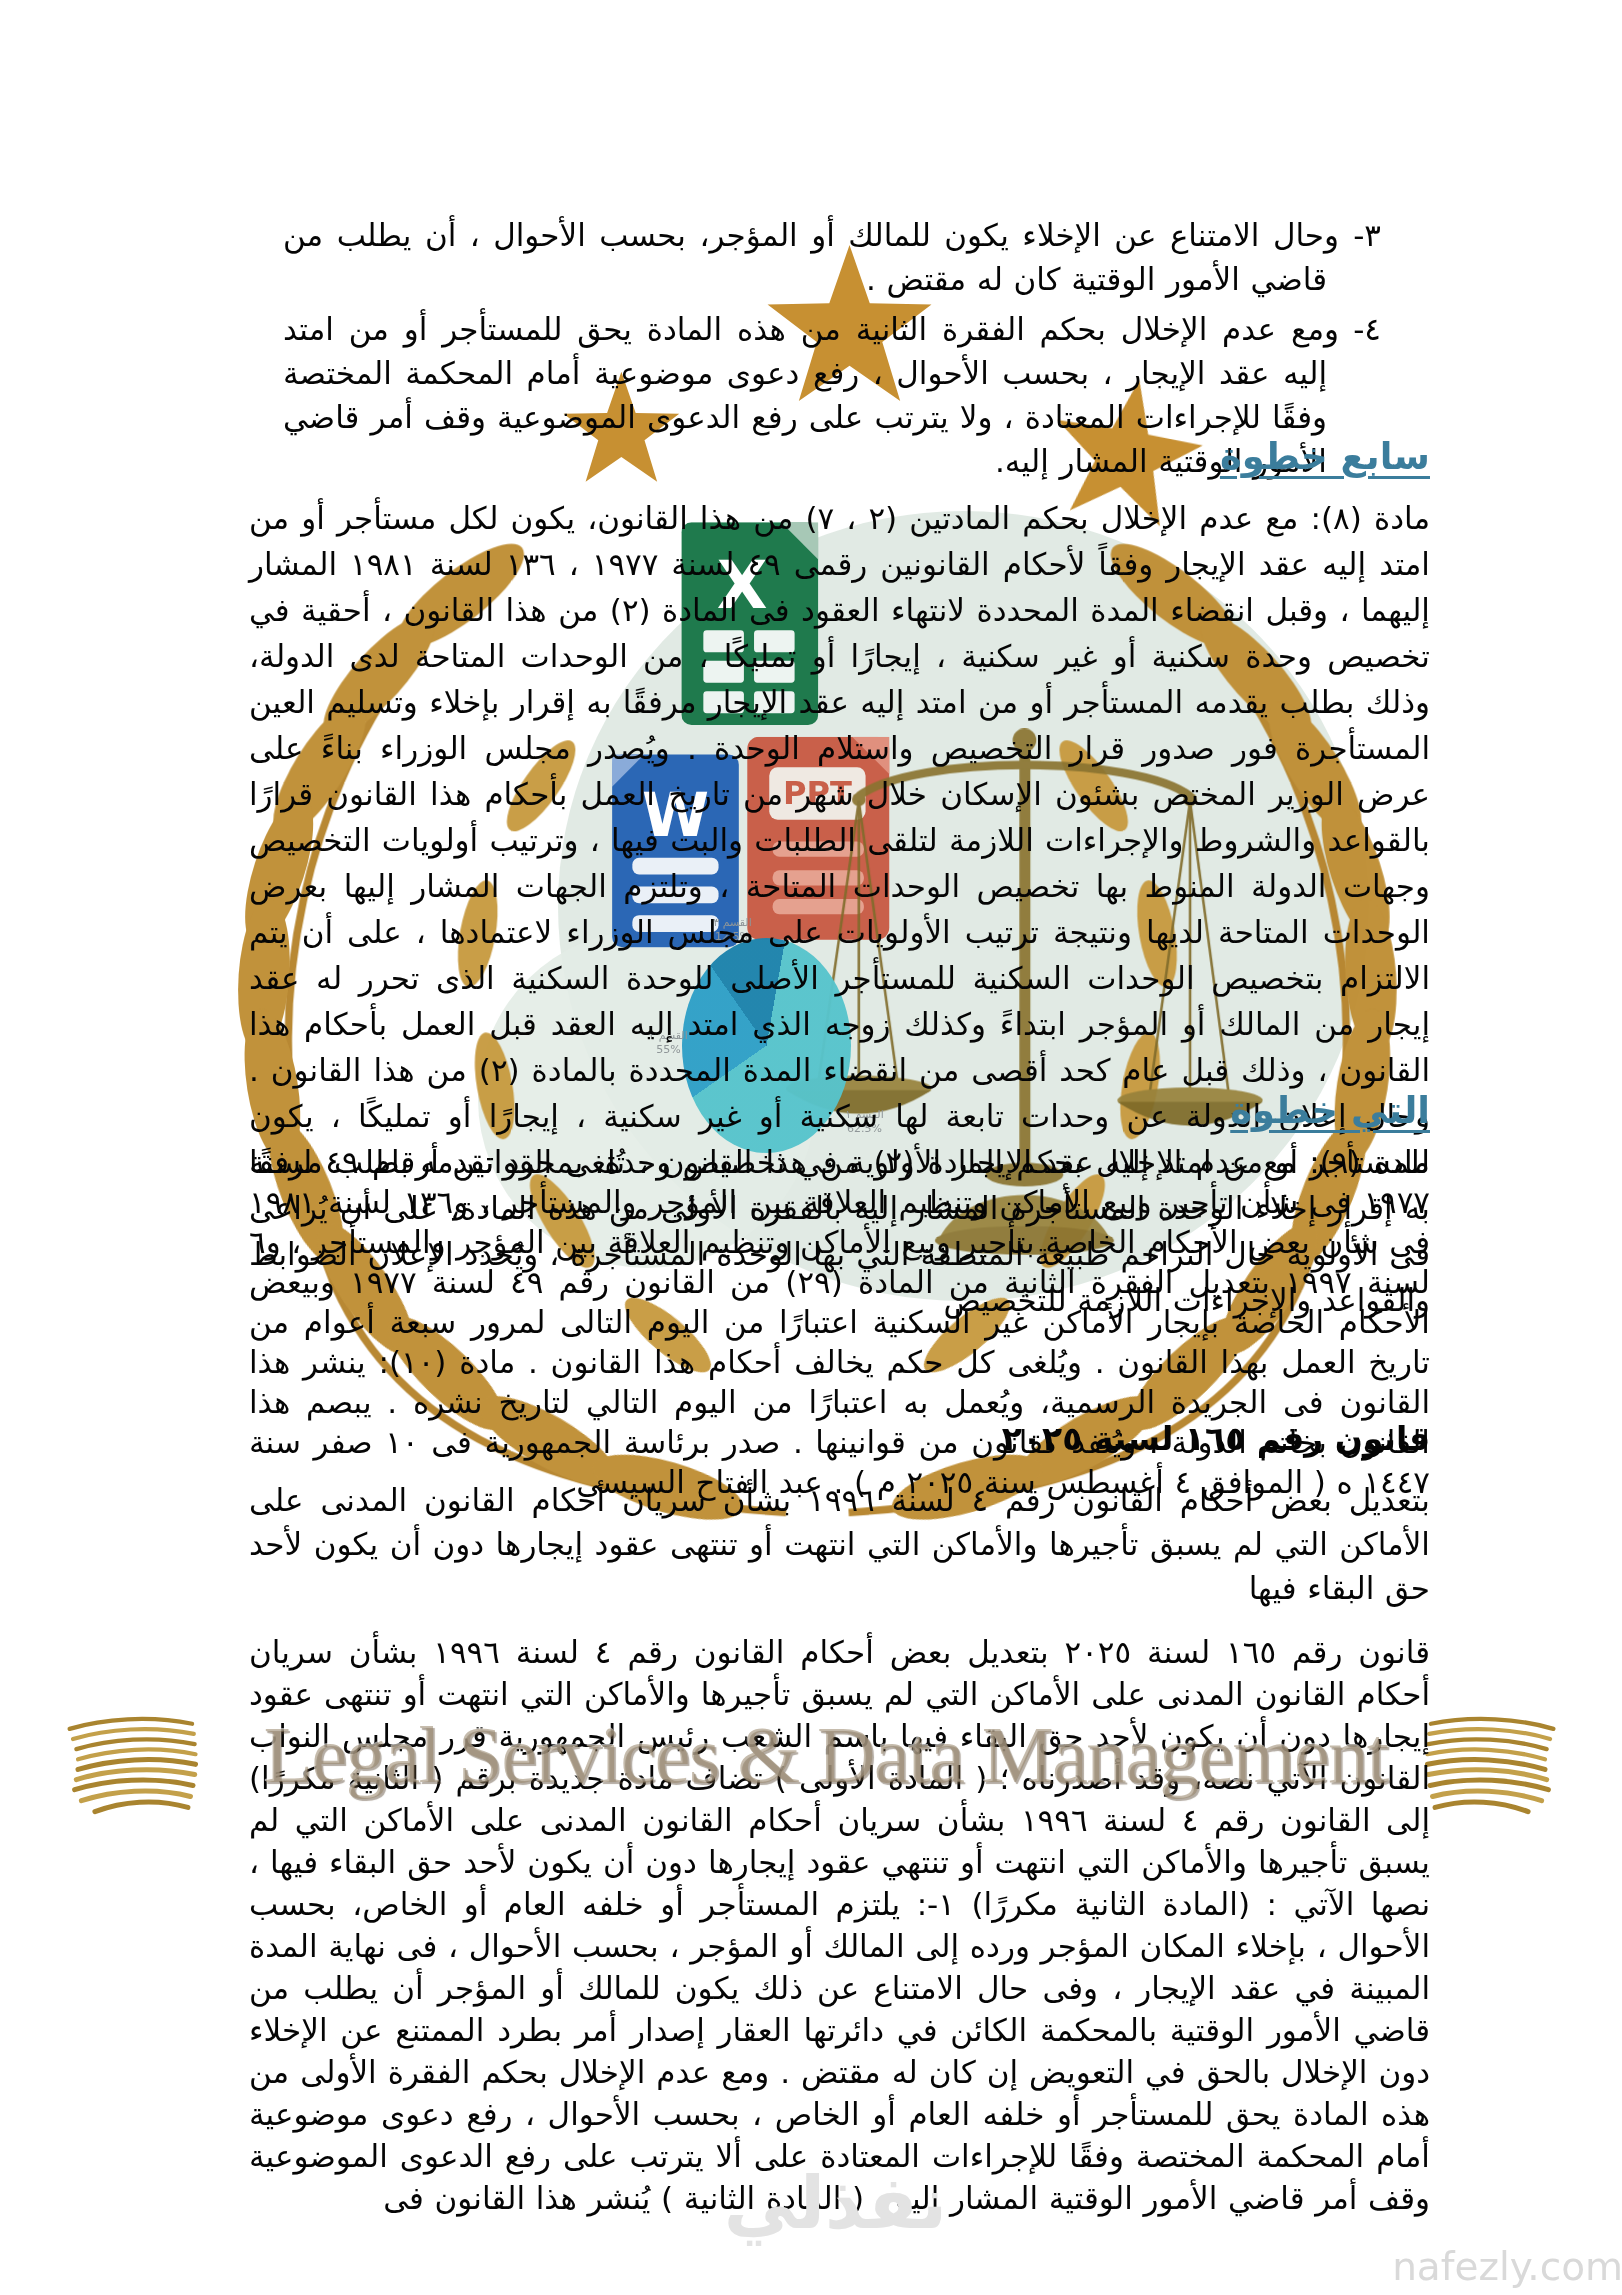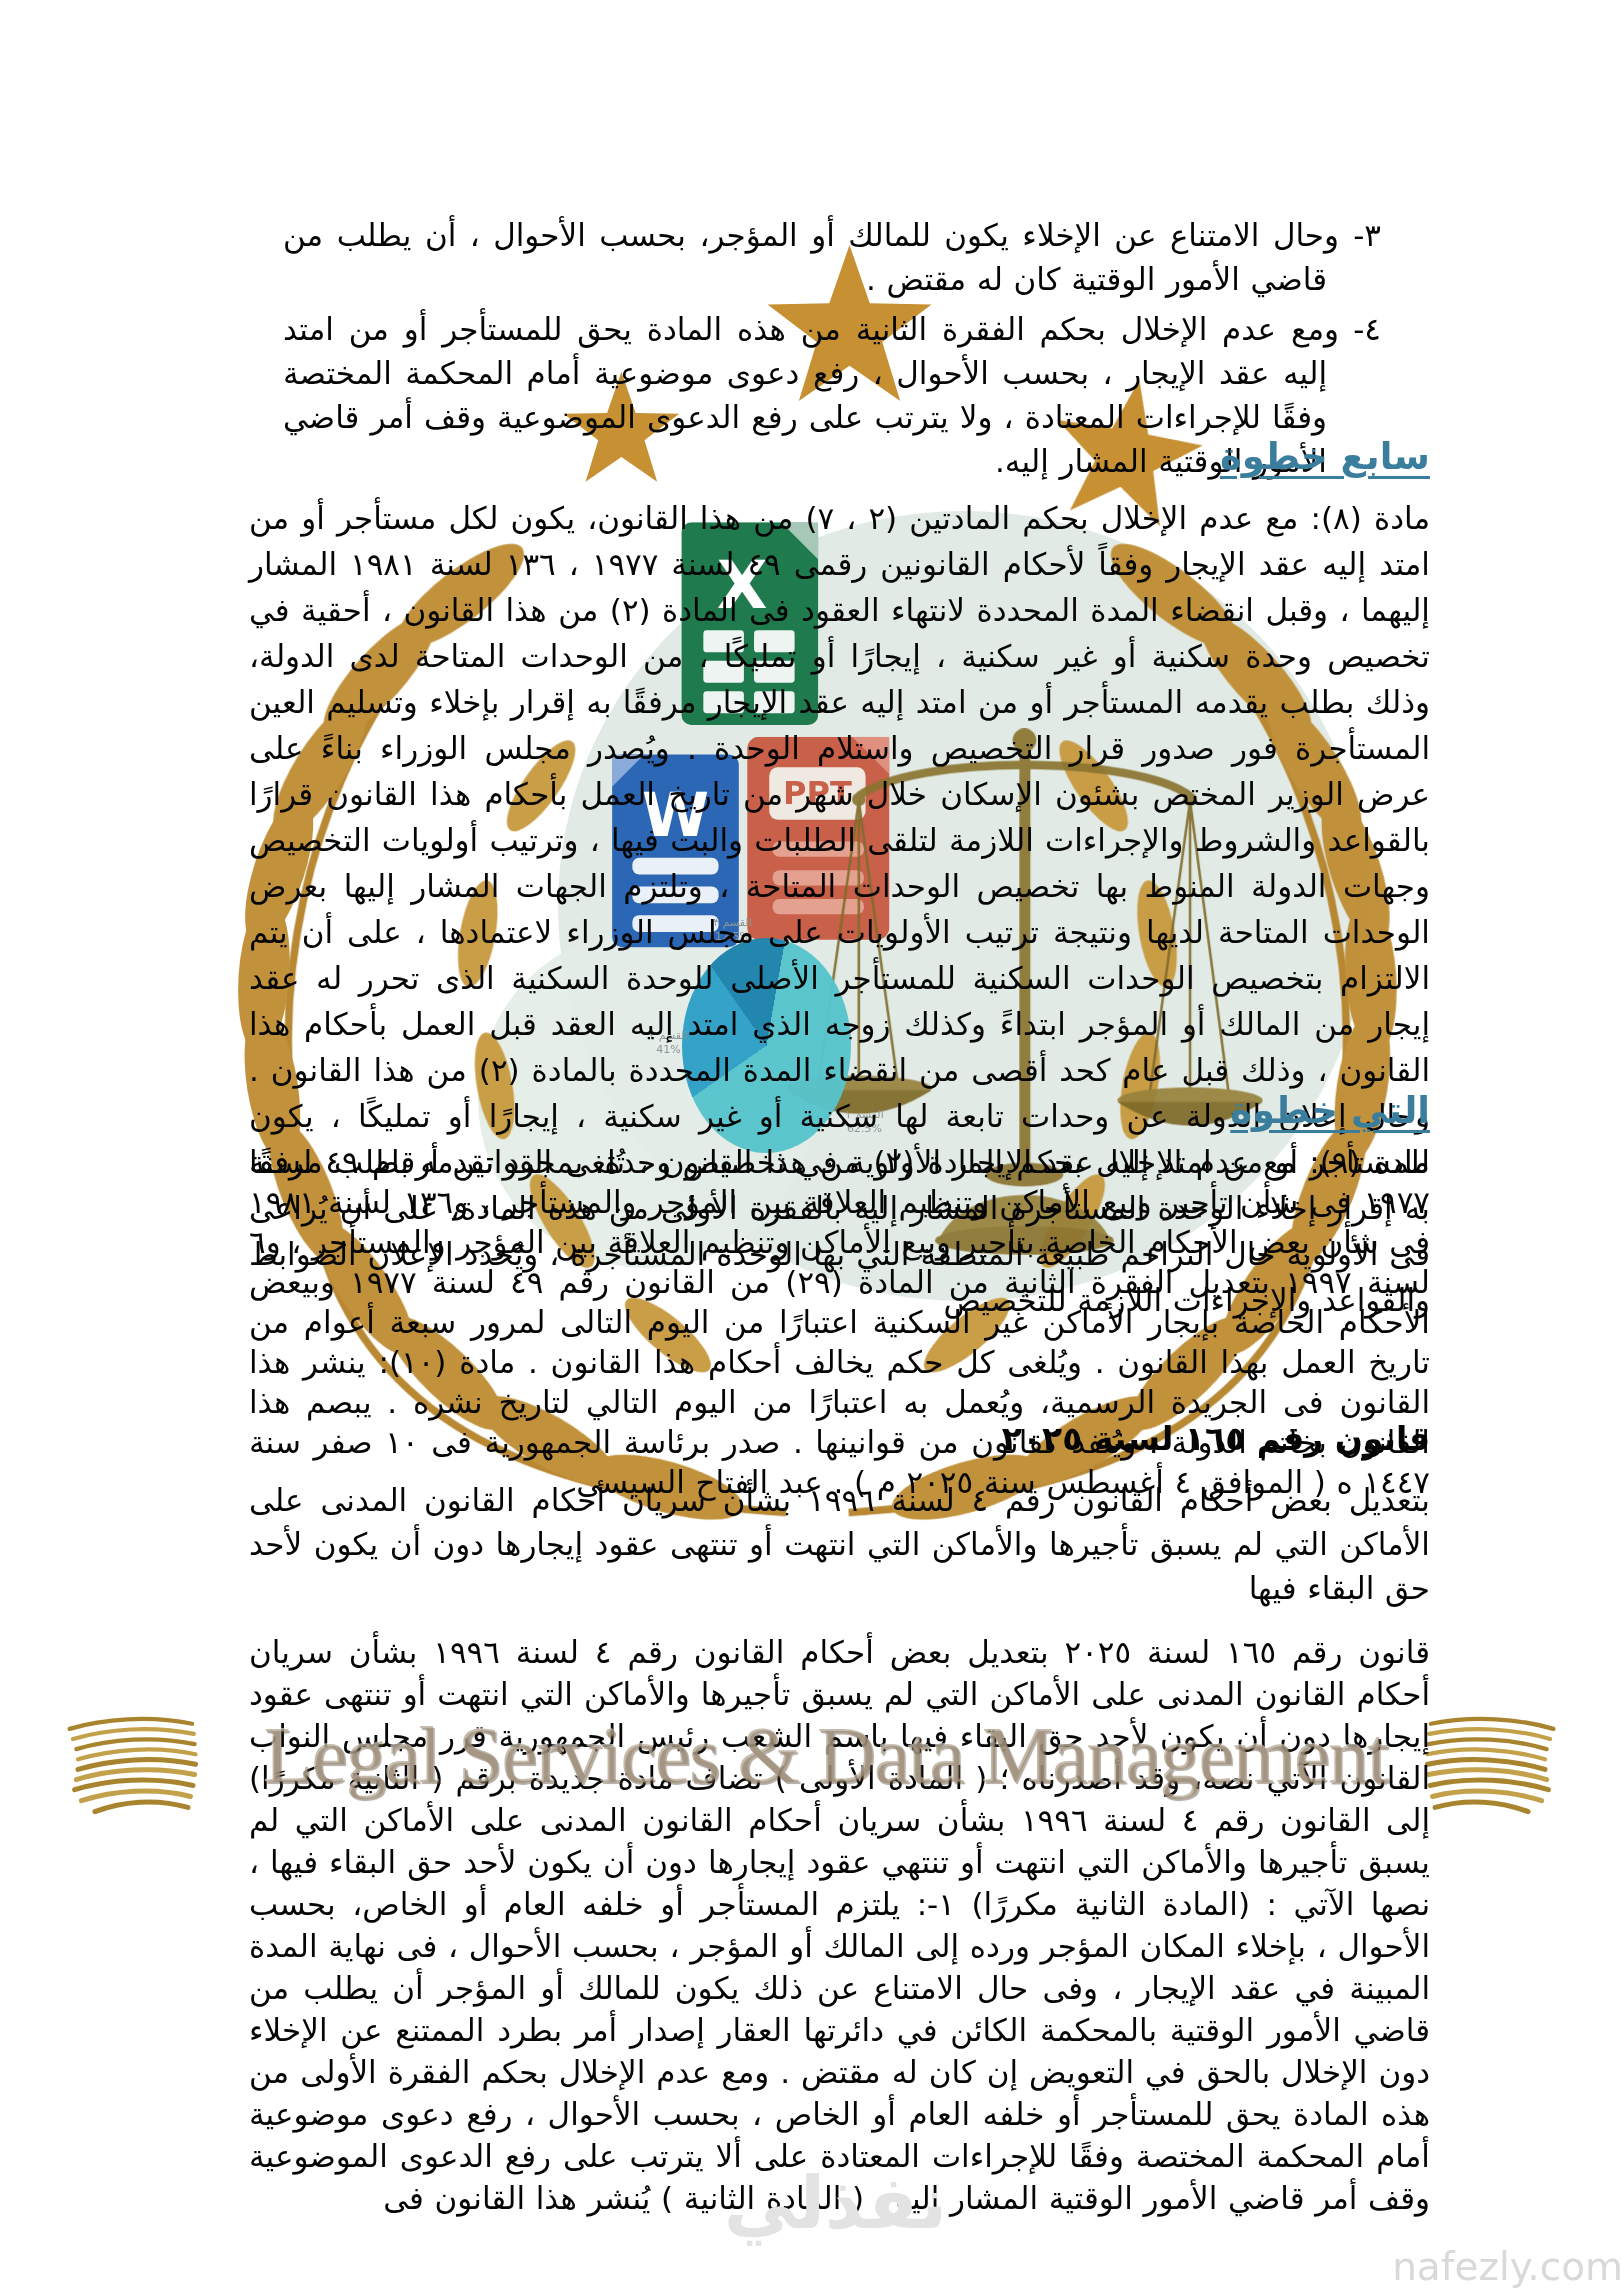--- a/index.html
+++ b/index.html
@@ -183,21 +183,21 @@
       </g>
     </svg>
 
     <div class="pie"></div>
     <div class="pie-label" style="left:703px;top:916px;">
       <b>القسم ٣</b>
         <b>12.5%</b>
     </div>
     <div class="pie-label" style="left:639px;top:1029px;">
       <b>القسم ٢</b>
-        <b>41%</b>
+        <b>55%</b>
     </div>
     <div class="pie-label" style="left:835px;top:1108px;">
       <b>القسم ١</b>
         <b>62.5%</b>
     </div>
   </div>
 
   <div class="content">
 
     <p class="para list-item" style="top:182px;"><span class="marker">٣-</span><span>وحال الامتناع عن الإخلاء يكون للمالك أو المؤجر، بحسب الأحوال ، أن يطلب من قاضي الأمور الوقتية كان له مقتض .</span></p>

